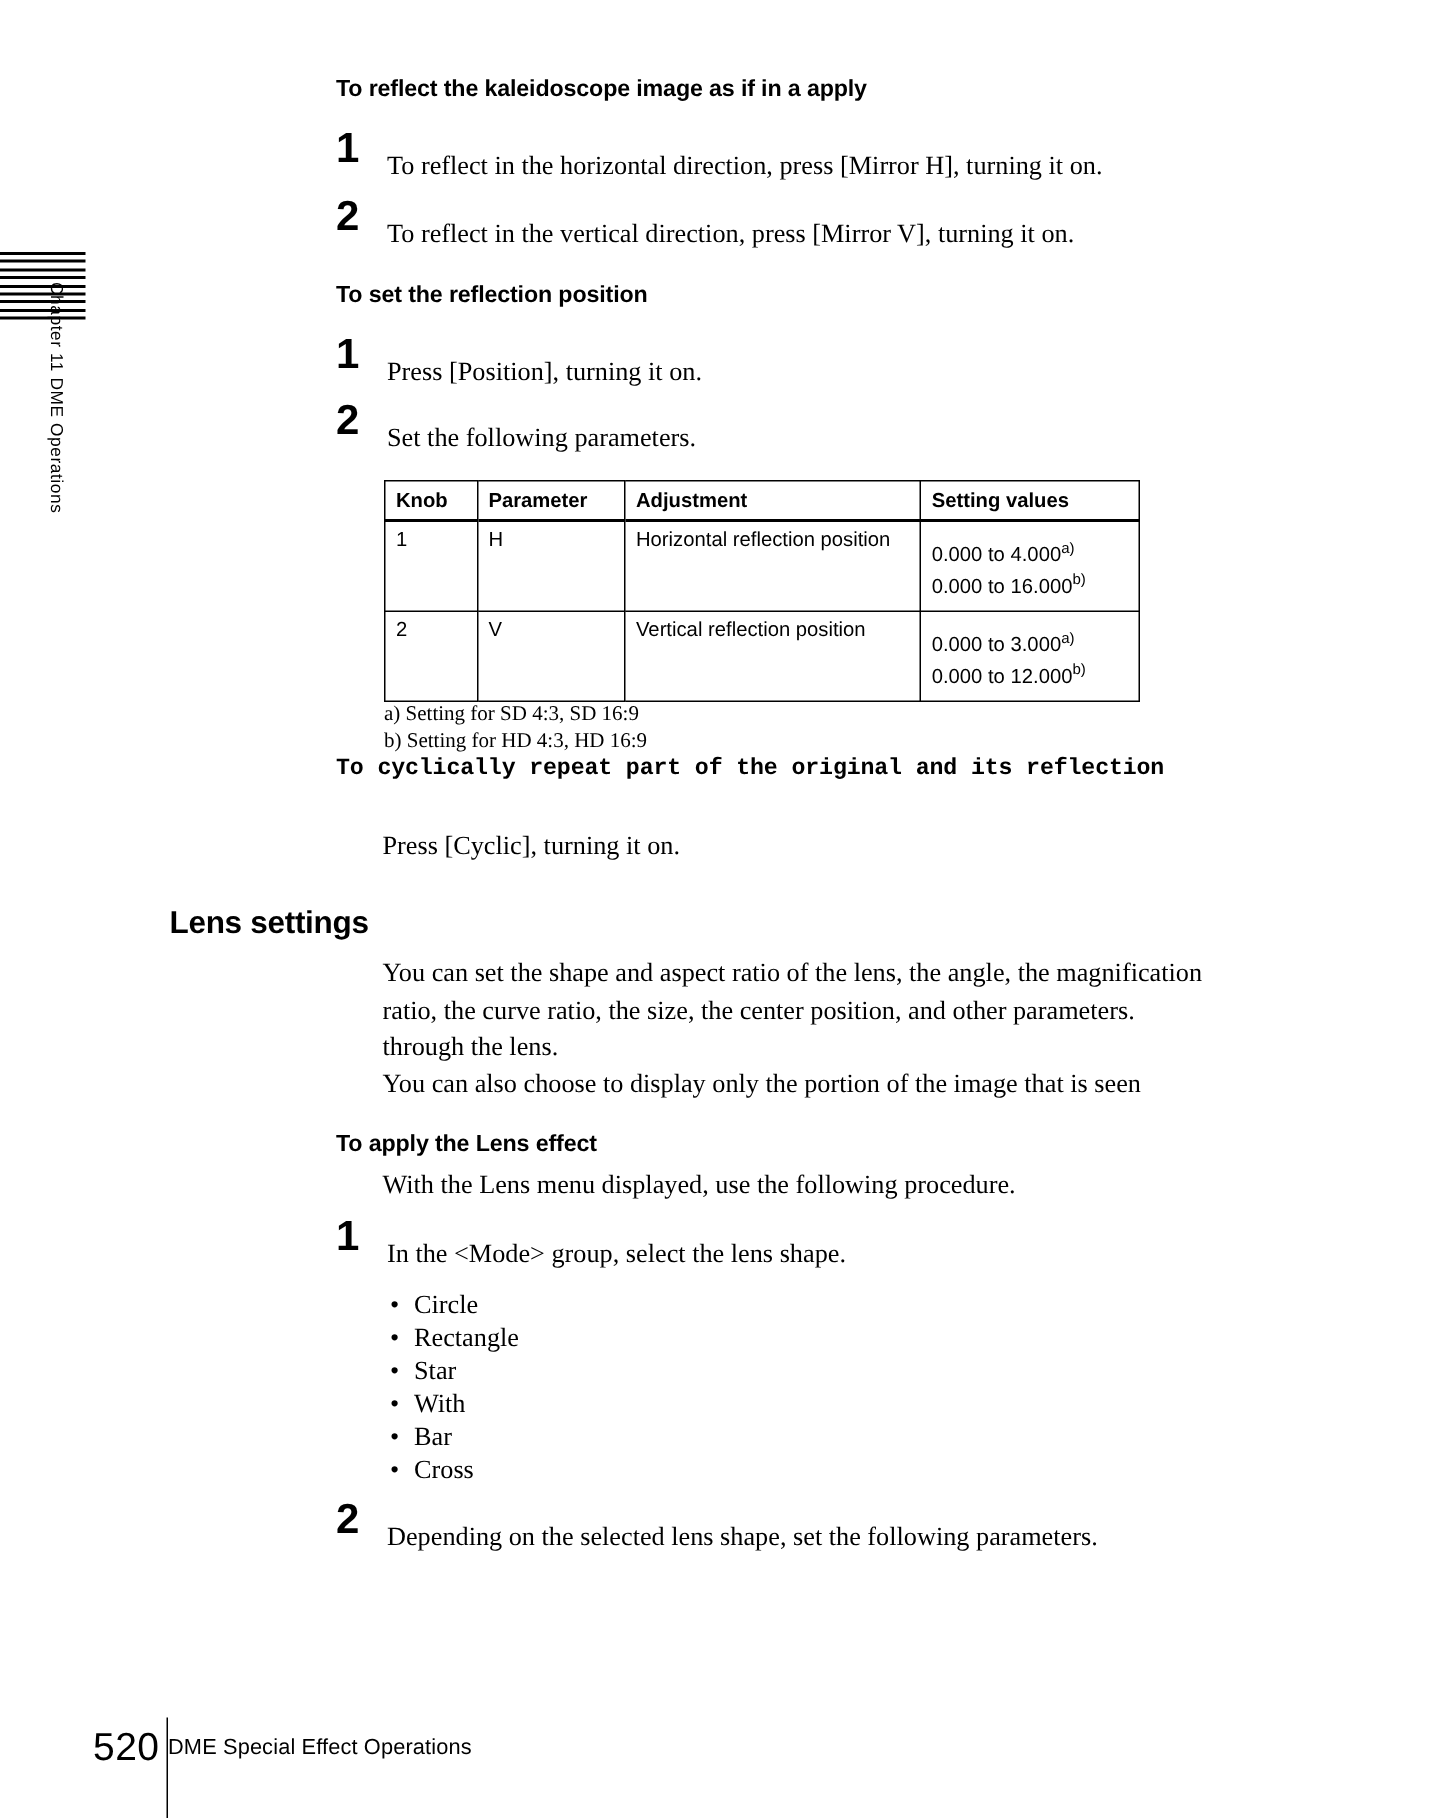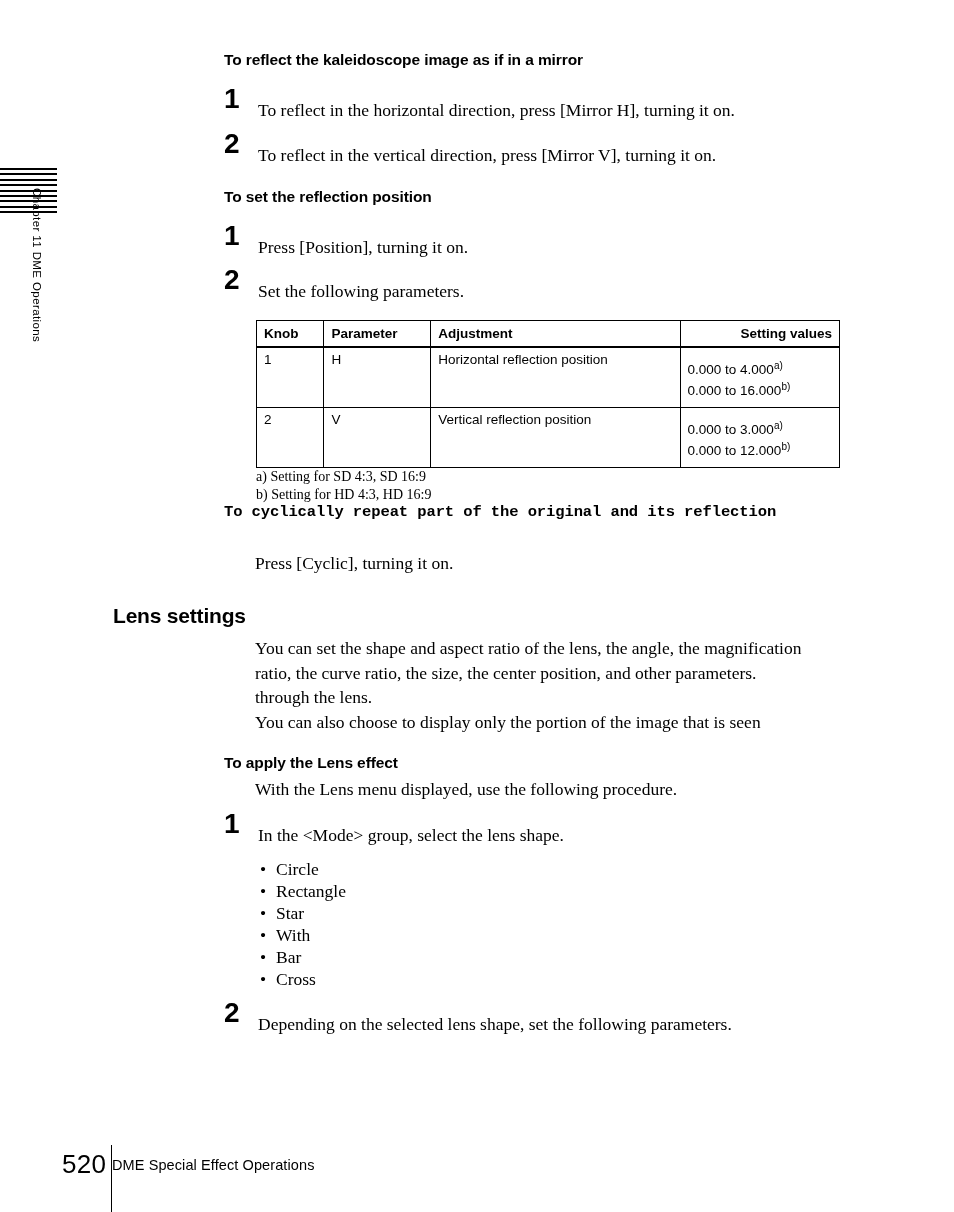--- a/index.html
+++ b/index.html
@@ -105,21 +105,21 @@
     font-size: 17.5px;
     line-height: 24px;
     white-space: nowrap;
   }
 
   
   #param-table {
     position: absolute;
     left: 256px;
     top: 320px;
-    width: 584px;
+    width: 504px;
     border-collapse: collapse;
     font-family: "Liberation Sans", sans-serif;
     font-size: 13.5px;
   }
   #param-table th,
   #param-table td {
     border: 1px solid #000;
     padding: 4px 7px;
     text-align: left;
     vertical-align: top;
@@ -129,21 +129,21 @@
     border-bottom: 2.5px solid #000;
     padding-top: 5px;
     padding-bottom: 5px;
   }
   #param-table tbody td {
     height: 44px;
   }
   #param-table .col-knob  { width: 54px; }
   #param-table .col-param { width: 94px; }
   #param-table .col-adj   { width: 248px; }
-  #param-table .col-set   { width: 148px; text-align: right; }
+  #param-table .col-set   { width: 148px; }
   #param-table td.setting-cell {
     padding-top: 11px;
     line-height: 21px;
     white-space: nowrap;
   }
   #param-table sup {
     font-size: 10px;
     vertical-align: super;
     line-height: 0;
   }
@@ -225,21 +225,21 @@
   <div class="tab-rule"></div>
   <div class="tab-rule"></div>
   <div class="tab-rule"></div>
   <div class="tab-rule"></div>
 </div>
 
 <div id="chapter-sidebar-label">Chapter 11   DME Operations</div>
 
 <div id="content">
 
-  <div class="h3" style="top:51px;">To reflect the kaleidoscope image as if in a mirror</div>
+  <div class="h3" style="top:51px;">To reflect the kaleidoscope image as if in a apply</div>
 
   <div class="step" style="top:98px;">
     <span class="num">1</span>
     <span class="step-text">To reflect in the horizontal direction, press [Mirror H], turning it on.</span>
   </div>
 
   <div class="step" style="top:143px;">
     <span class="num">2</span>
     <span class="step-text">To reflect in the vertical direction, press [Mirror V], turning it on.</span>
   </div>

